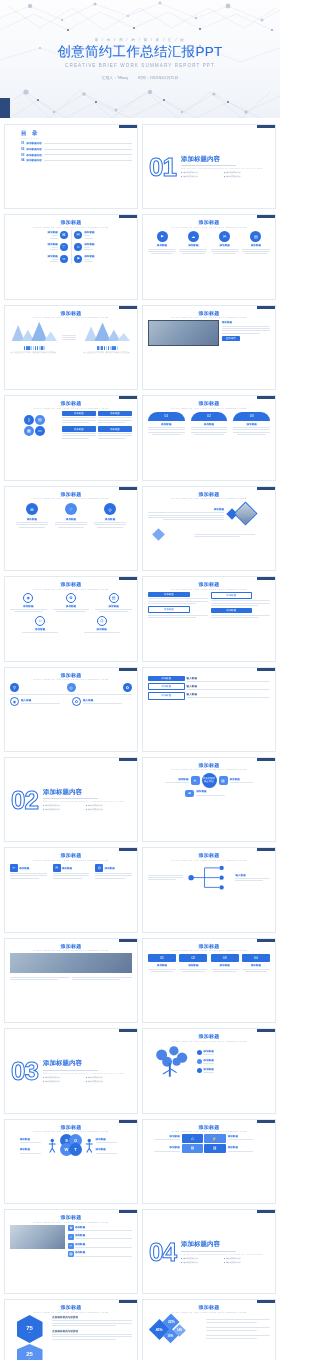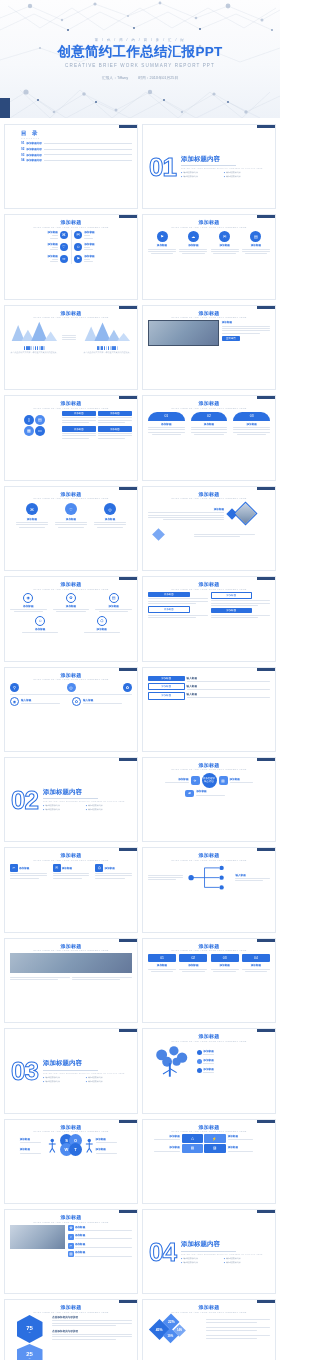--- a/index.html
+++ b/index.html
@@ -19,21 +19,21 @@
   }
   .cover .net { position:absolute; inset:0; }
   .cover-inner {
     position:absolute; inset:0; display:flex; flex-direction:column;
     align-items:center; justify-content:center; gap:2px;
   }
   .tagline {
     font-size:3.4px; letter-spacing:1.5px; color:#8fa5c4; white-space:nowrap;
   }
   .cover-title {
-    font-size:13.5px; font-weight:bold; color:#2b6fe0; letter-spacing:.3px;
+    font-size:13.5px; font-weight:normal; color:#2b6fe0; letter-spacing:.3px;
     white-space:nowrap; line-height:1.15;
     text-shadow:0 0 1px rgba(43,111,224,.25);
   }
   .cover-sub {
     font-size:4.6px; letter-spacing:1.1px; color:#9aabc2; white-space:nowrap;
     margin-top:1px;
   }
   .cover-meta { display:flex; gap:10px; margin-top:5px; }
   .cover-meta span { font-size:3.8px; color:#8fa0b8; white-space:nowrap; }
 

